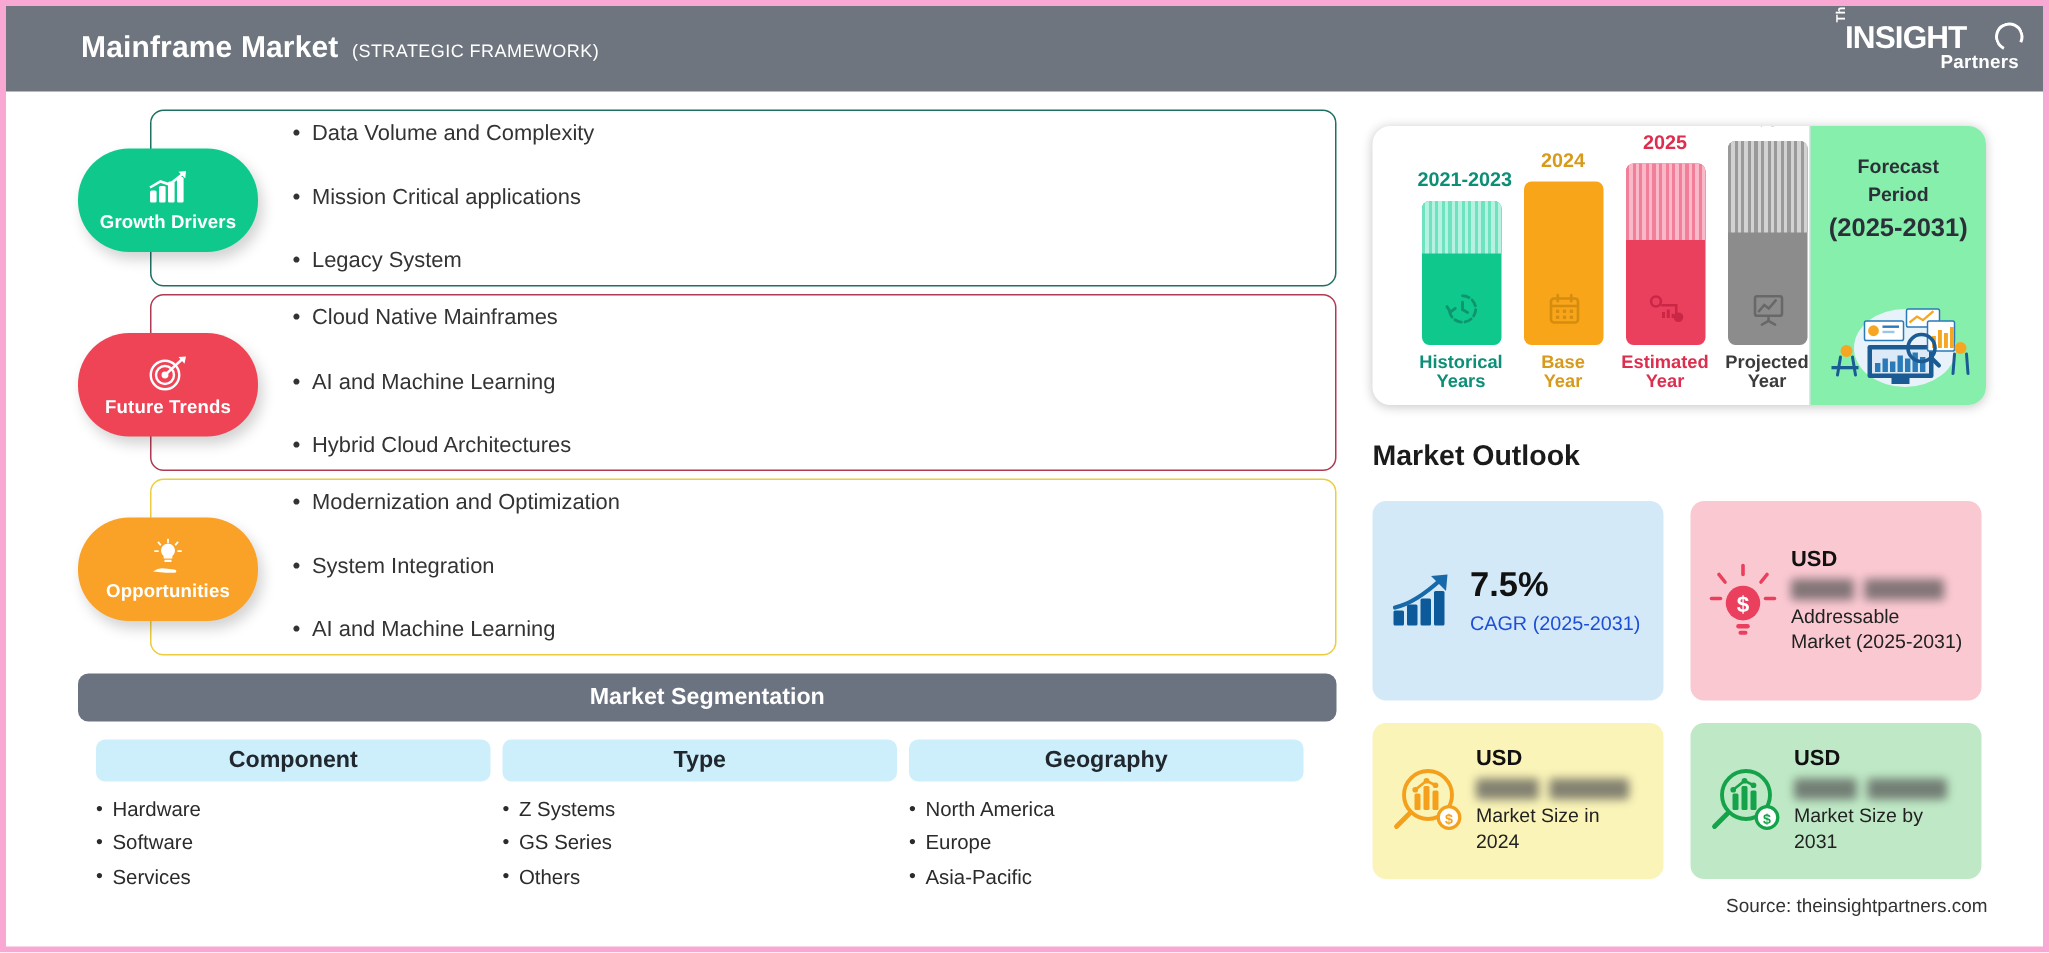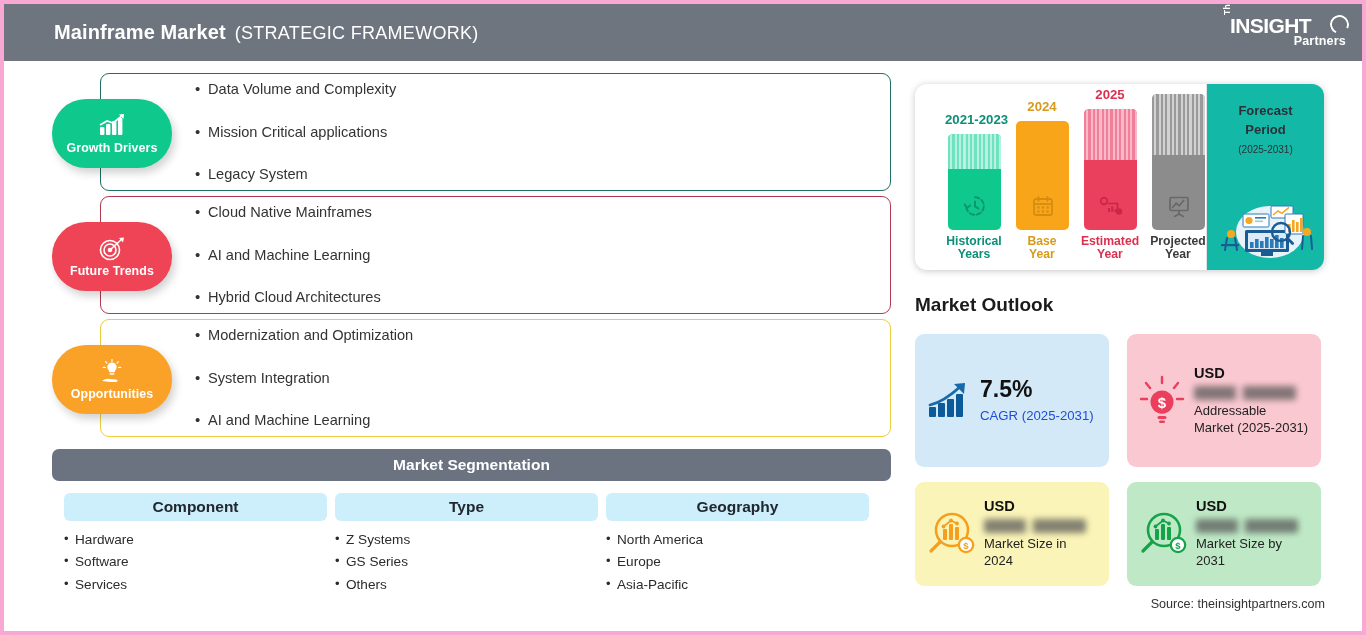--- a/index.html
+++ b/index.html
@@ -26,21 +26,21 @@
   }
   .header-title-wrap {
     margin-left: 50px;
     display: flex; align-items: baseline; gap: 9px;
   }
   .header-title {
     color: #ffffff; font-size: 20px; font-weight: bold;
     letter-spacing: .1px;
   }
   .header-subtitle {
-    color: #ffffff; font-size: 18px; font-weight: normal;
+    color: #ffffff; font-size: 12px; font-weight: normal;
     letter-spacing: .3px;
   }
   .logo {
     position: absolute; right: 20px; top: 9px;
     width: 130px; height: 40px;
     color: #ffffff;
   }
   .logo .l-the {
     position: absolute; left: 2px; top: 2px;
     font-size: 8.5px; font-weight: bold;
@@ -155,28 +155,28 @@
   .tl-bar { position: absolute; left: 3px; width: 53px; border-radius: 5px; overflow: hidden; }
   .tl-stripe { position: absolute; left: 0; top: 0; width: 100%; }
   .tl-caption {
     position: absolute; bottom: 0; left: -6px; width: 70px; text-align: center;
     font-size: 12.2px; font-weight: bold; line-height: 1.12;
   }
   .tl-icon { position: absolute; left: 50%; transform: translateX(-50%); bottom: 12px; opacity:.55; }
 
   .forecast {
     position: absolute; right: 0; top: 0; width: 118px; height: 186px;
-    background: #14b8a6; border-left: 1px solid #dfe2e7;
+    background: #86efac; border-left: 1px solid #dfe2e7;
   }
   .forecast-text {
     position: absolute; left: 0; top: 18px; width: 100%;
     text-align: center; font-size: 13px; color: #2b3038; line-height: 1.45;
     font-weight: bold;
   }
-  .forecast-sub { font-weight: normal; font-size: 10px; }
+  .forecast-sub { font-weight: bold; font-size: 17px; }
 
   .outlook-title {
     position: absolute; left: 6px; top: 233px;
     font-size: 19px; font-weight: bold; color: #1b1b1b;
   }
 
   .cards { position: absolute; left: 6px; top: 273px; width: 410px; }
   .card {
     position: absolute; border-radius: 9px;
     padding: 10px 12px;

